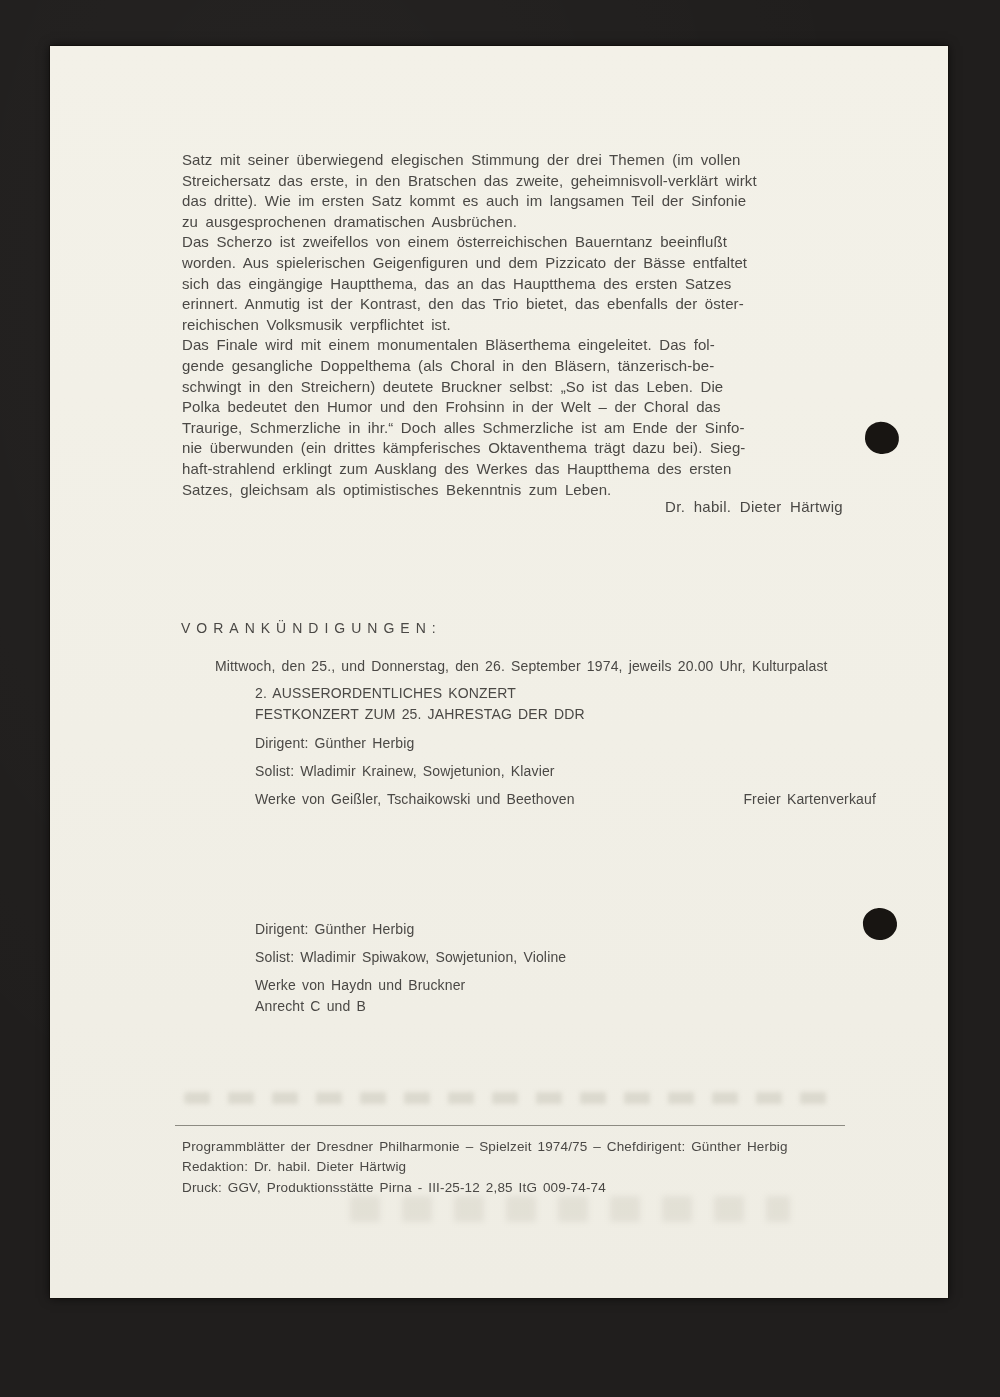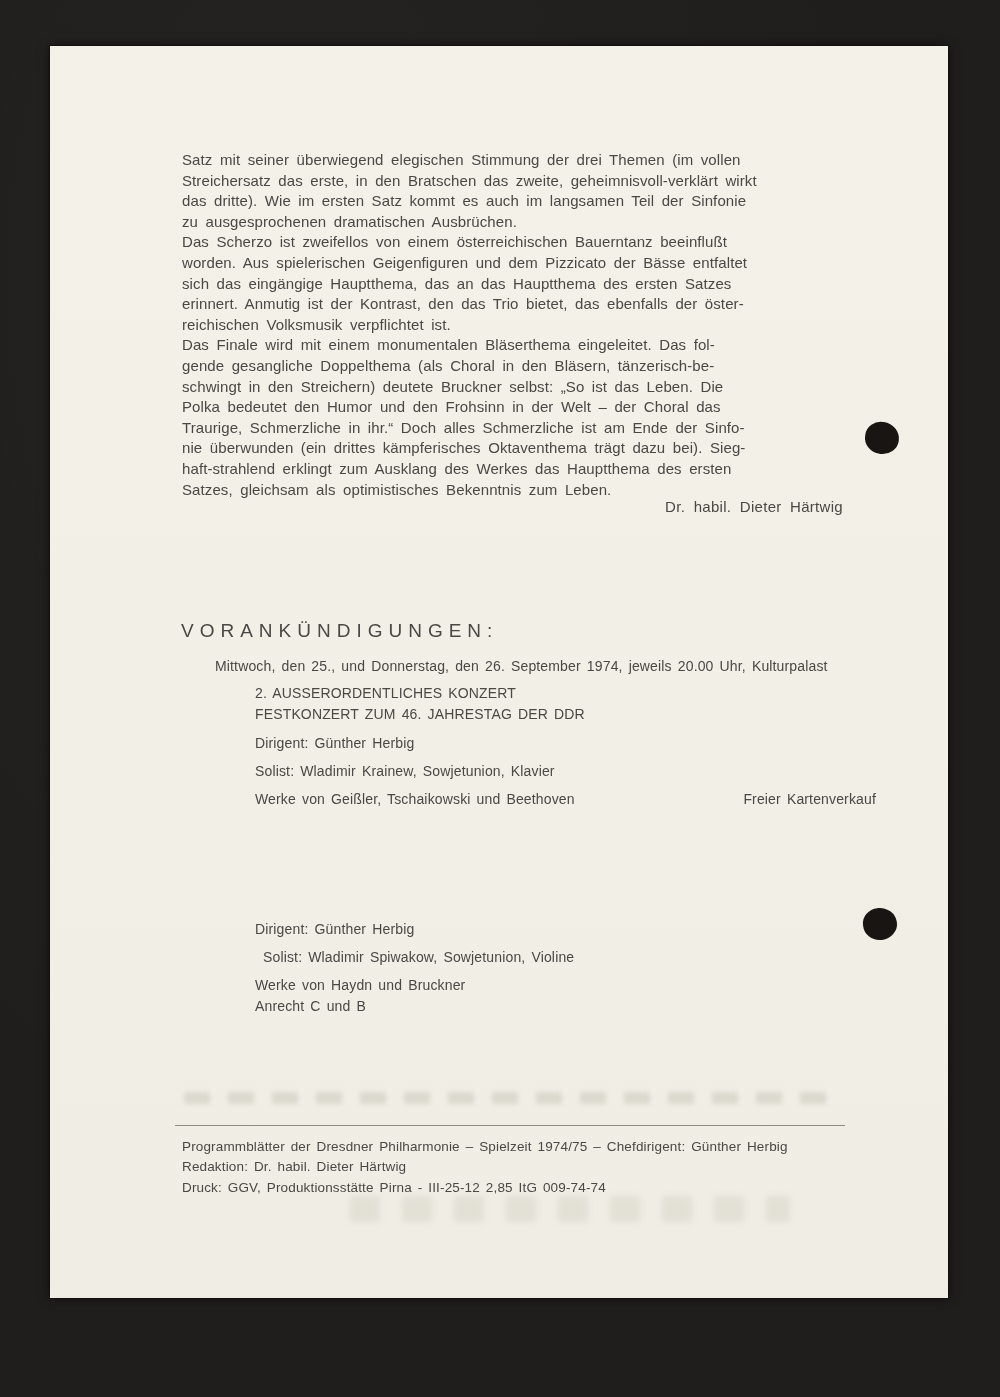--- a/index.html
+++ b/index.html
@@ -32,32 +32,32 @@
     font-size: 15px; line-height: 20.6px;
     word-spacing: 3.2px; letter-spacing: 0.1px;
   }
   .signature {
     left: 132px; top: 452px; width: 661px;
     font-size: 15px; text-align: right;
     word-spacing: 4px; letter-spacing: 0.3px;
   }
   .ann-heading {
     left: 131px; top: 574px;
-    font-size: 19px; letter-spacing: 6px; word-spacing: 2px;
+    font-size: 14px; letter-spacing: 6px; word-spacing: 2px;
   }
   .ann { font-size: 14px; word-spacing: 2px; letter-spacing: 0.15px; line-height: 20.5px; margin-left: 33px; }
   .a1-date { left: 132px; top: 610px; width: 680px; }
   .a1-title { left: 172px; top: 637px; width: 640px; }
   .a1-cond  { left: 172px; top: 687px; }
   .a1-sol   { left: 172px; top: 715px; }
   .a1-works { left: 172px; top: 743px; width: 621px; display: flex; justify-content: space-between; }
   .a2-date  { left: 132px; top: 799px; width: 680px; }
   .a2-title { left: 172px; top: 845px; width: 640px; }
   .a2-cond  { left: 172px; top: 873px; }
-  .a2-sol   { left: 180px; top: 901px; text-align: center; }
+  .a2-sol   { left: 172px; top: 901px; text-align: center; }
   .a2-works { left: 172px; top: 929px; width: 621px; display: flex; justify-content: space-between; flex-direction: column; }
   .works-row span { white-space: pre; }
 
   .bleed1 {
     position: absolute; left: 134px; top: 1046px; width: 656px; height: 12px;
     background: repeating-linear-gradient(90deg,
       rgba(173,170,155,0.55) 0 26px, rgba(173,170,155,0) 26px 44px);
     filter: blur(2.5px); opacity: 0.55; border-radius: 4px;
   }
   .bleed2 {
@@ -146,21 +146,21 @@
 Traurige, Schmerzliche in ihr.“ Doch alles Schmerzliche ist am Ende der Sinfo-
 nie überwunden (ein drittes kämpferisches Oktaventhema trägt dazu bei). Sieg-
 haft-strahlend erklingt zum Ausklang des Werkes das Hauptthema des ersten
 Satzes, gleichsam als optimistisches Bekenntnis zum Leben.</div>
     <div class="txt signature">Dr. habil. Dieter Härtwig</div>
 
     <div class="txt ann-heading">VORANKÜNDIGUNGEN:</div>
 
     <div class="txt ann a1-date">Mittwoch, den 25., und Donnerstag, den 26. September 1974, jeweils 20.00 Uhr, Kulturpalast</div>
     <div class="txt ann a1-title">2. AUSSERORDENTLICHES KONZERT
-FESTKONZERT ZUM 46. JAHRESTAG DER DDR</div>
+FESTKONZERT ZUM 25. JAHRESTAG DER DDR</div>
     <div class="txt ann a1-cond">Dirigent: Günther Herbig</div>
     <div class="txt ann a1-sol">Solist: Wladimir Krainew, Sowjetunion, Klavier</div>
     <div class="txt ann a1-works works-row">
       <span>Werke von Geißler, Tschaikowski und Beethoven</span>
       <span>Freier Kartenverkauf</span>
     </div>
 
     <div class="txt ann a2-cond">Dirigent: Günther Herbig</div>
     <div class="txt ann a2-sol">Solist: Wladimir Spiwakow, Sowjetunion, Violine</div>
     <div class="txt ann a2-works works-row">

